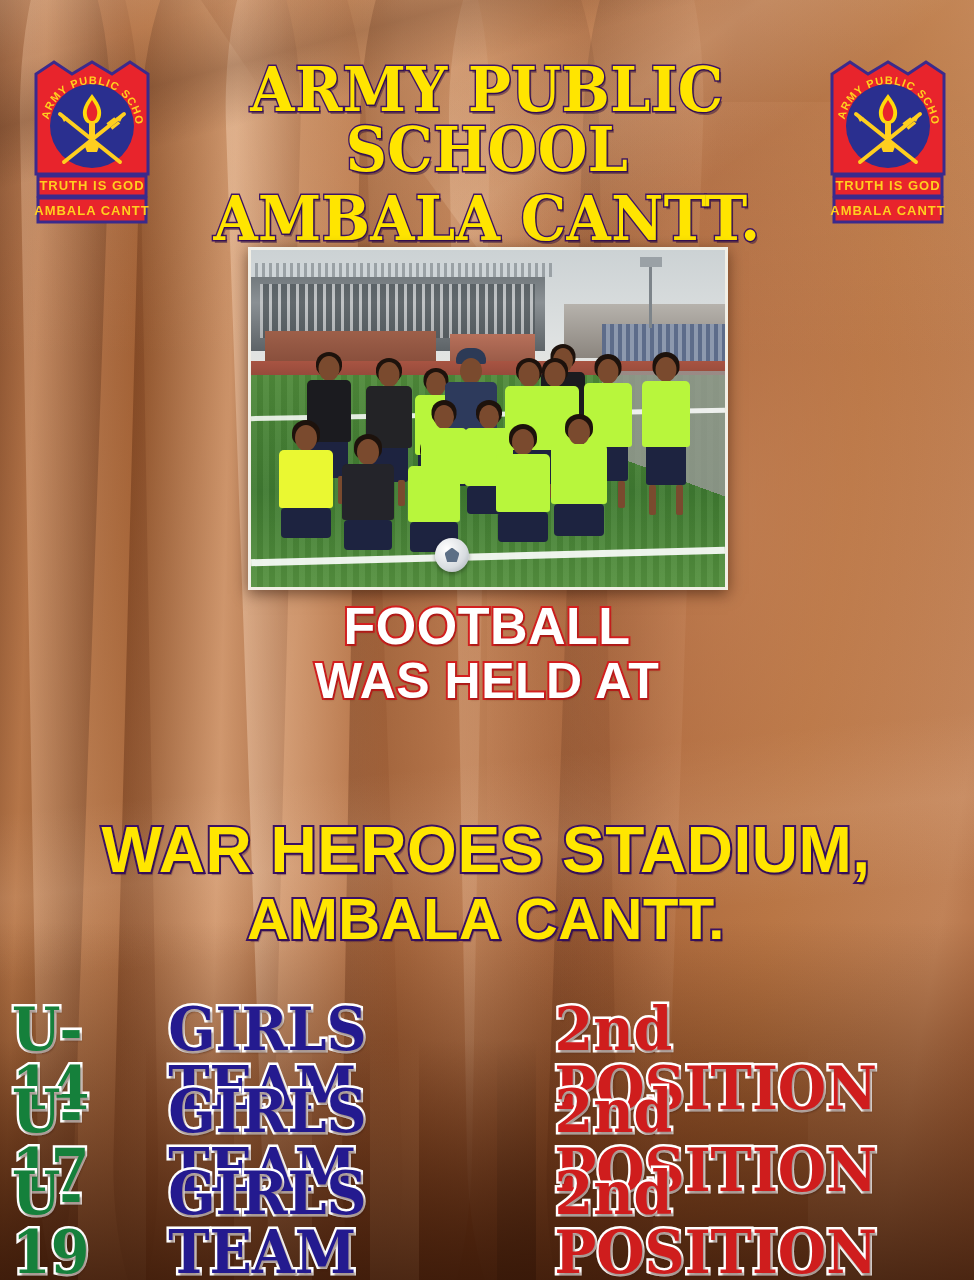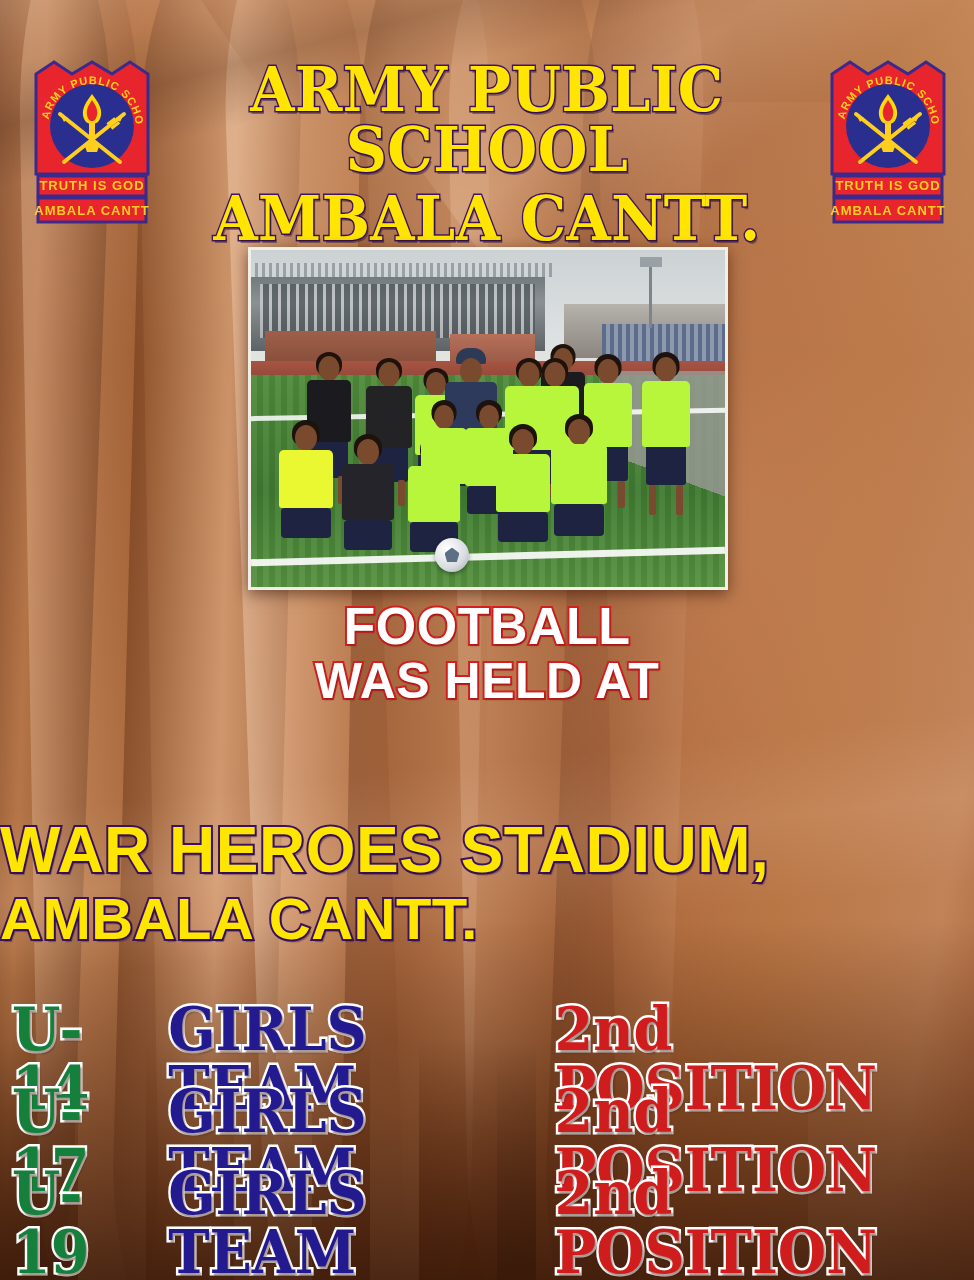--- a/index.html
+++ b/index.html
@@ -139,21 +139,21 @@
     paint-order:stroke fill;
     line-height:1.0;
     letter-spacing:.5px;
     text-shadow:1px 2px 2px rgba(90,20,10,.35);
   }
   .rl1{font-size:52px;}
   .rl2{font-size:56px;margin-top:4px;}
   .rl3{font-size:50px;margin-top:4px;}
 
   
-  .yellowblock{position:absolute;left:0;right:2px;top:818px;text-align:left;}
+  .yellowblock{position:absolute;left:0;right:2px;top:818px;text-align:center;}
   .yline{
     font-family:"Liberation Sans", sans-serif;
     font-weight:bold;color:#ffe600;
     -webkit-text-stroke:4px #3a1263;
     paint-order:stroke fill;
     line-height:1.02;letter-spacing:.5px;
     text-shadow:2px 3px 1px rgba(45,12,70,.40);
   }
   .yl1{font-size:64px;}
   .yl2{font-size:58px;margin-top:6px;}

